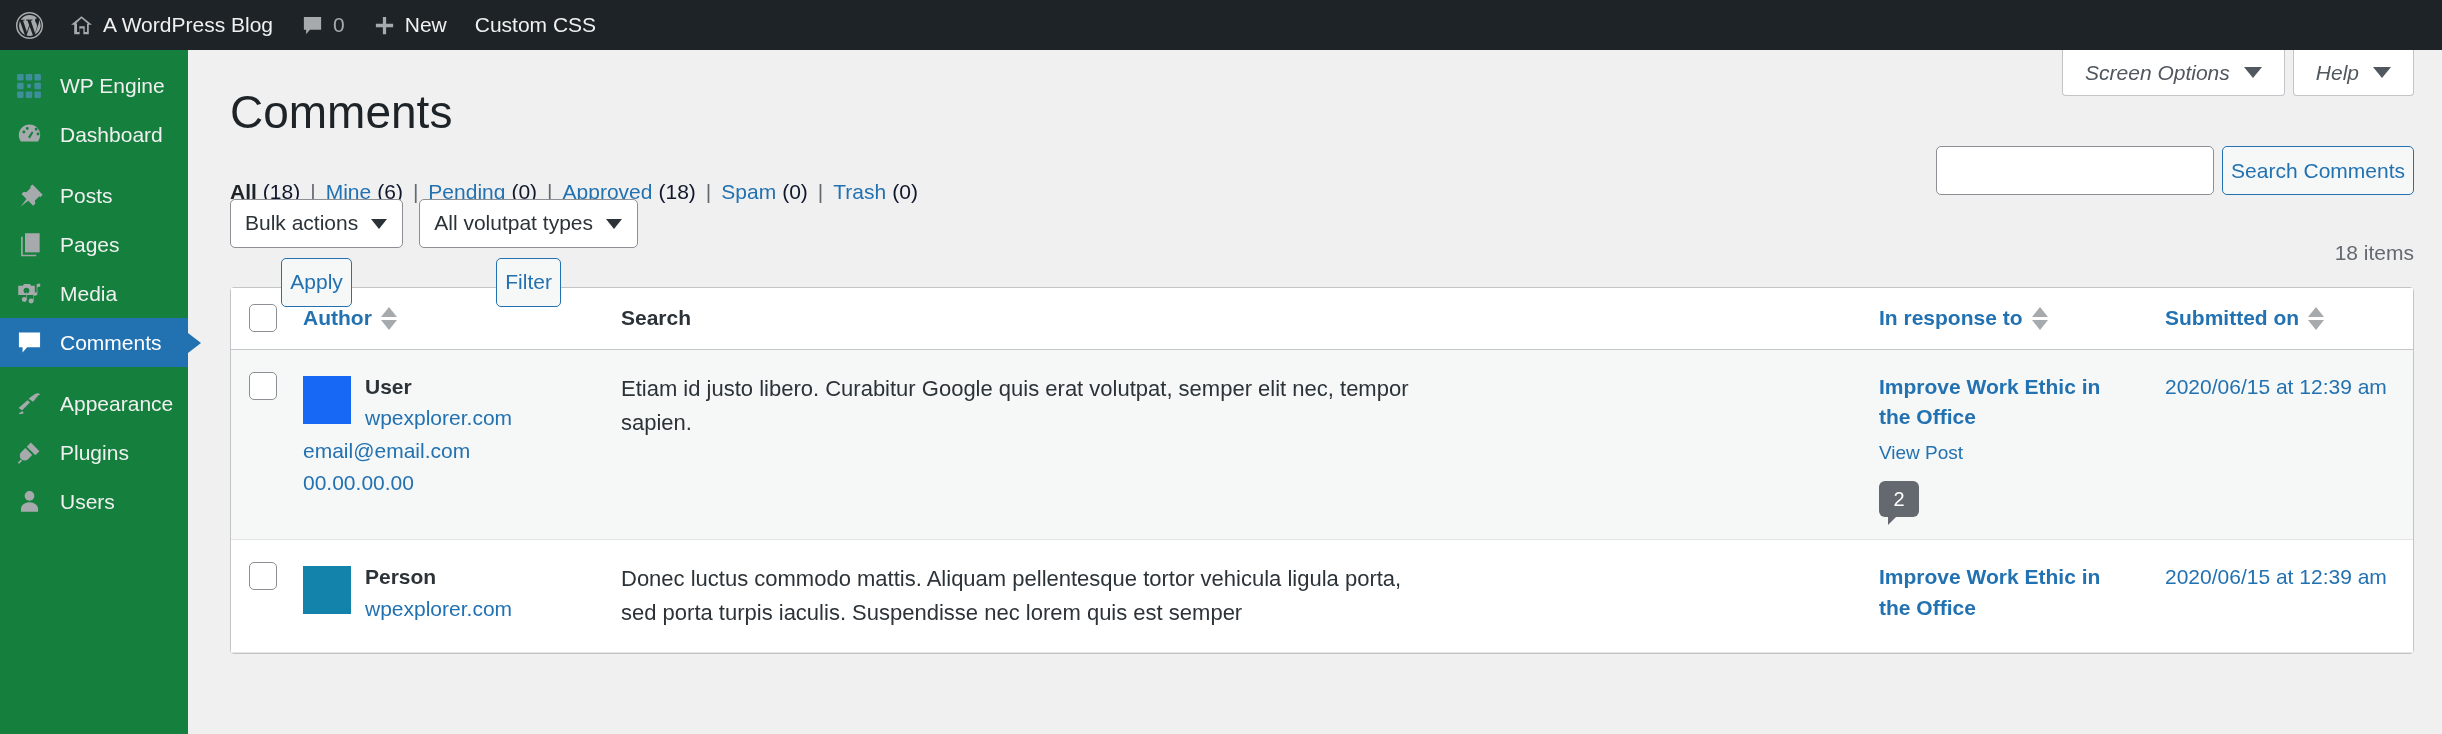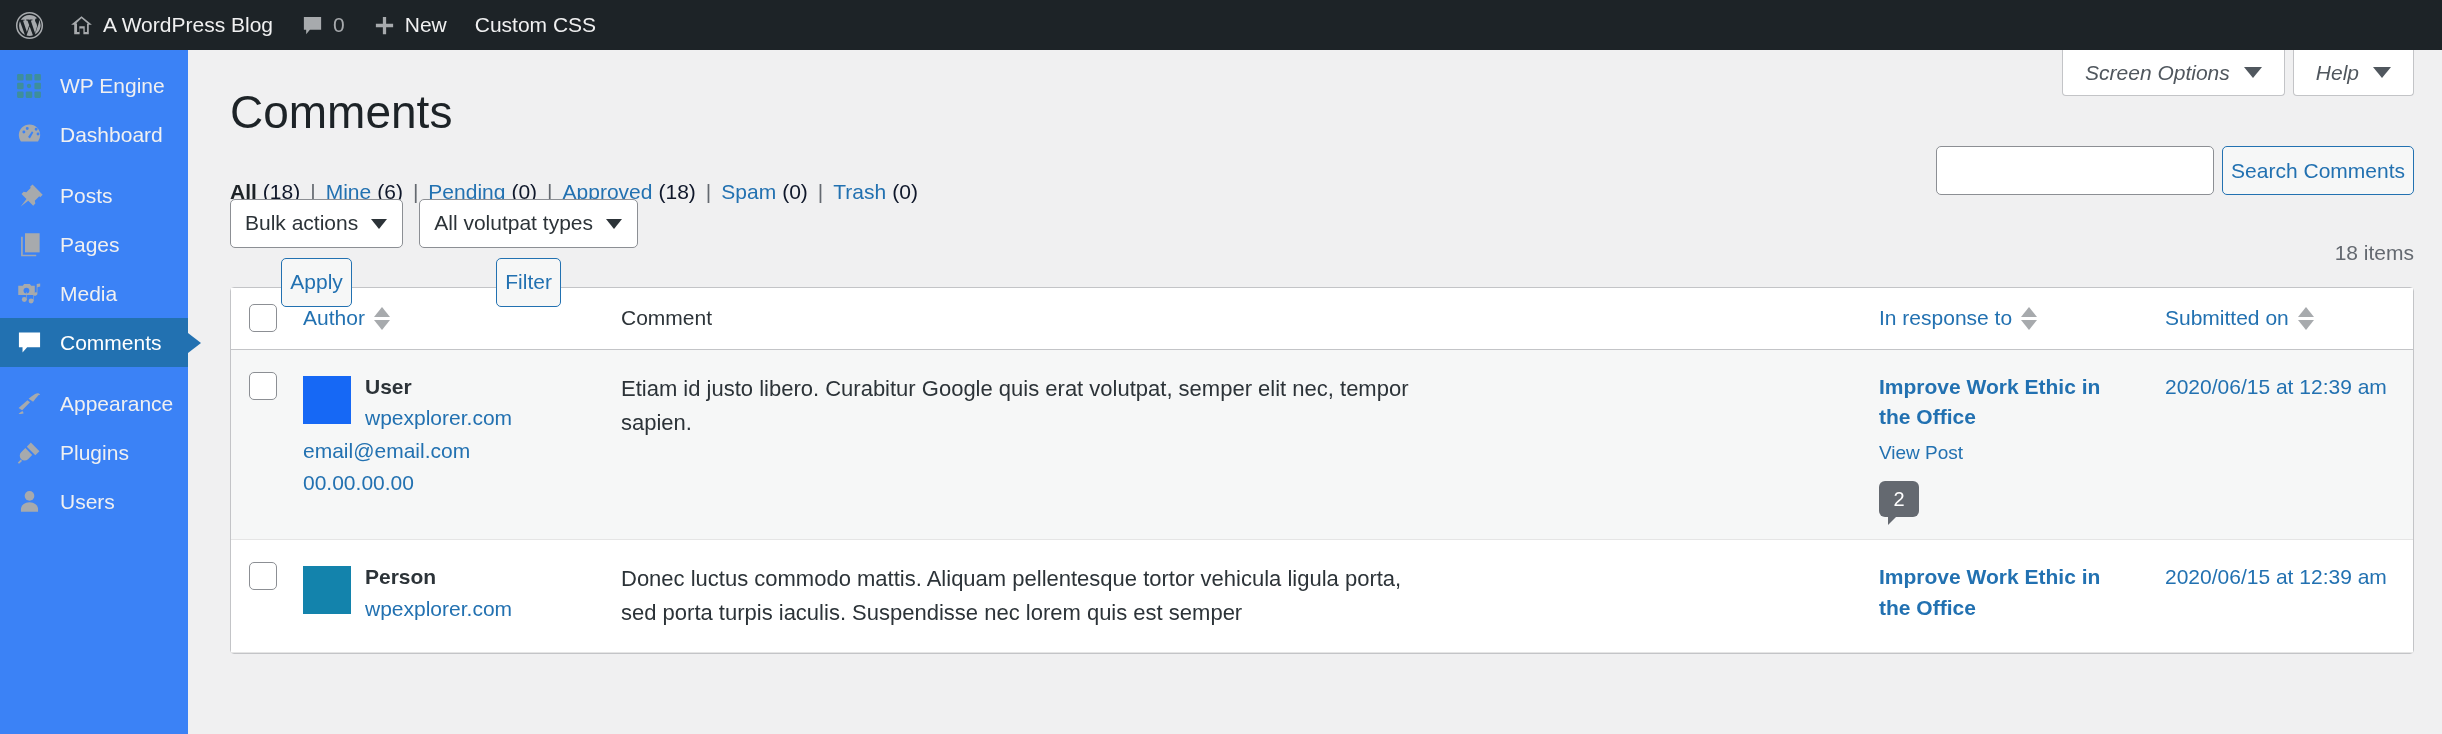--- a/index.html
+++ b/index.html
@@ -28,21 +28,21 @@
   .wp-logo-glyph { width: 31px; height: 31px; display:block; }
   .home-glyph { width: 25px; height: 25px; display:block; }
   .bubble-glyph { width: 23px; height: 23px; display:block; }
   .plus-glyph { width: 23px; height: 23px; display:block; }
   .ab-count { color: #a7aaad; font-size: 21px; }
 
   
   #adminmenu {
     position: absolute; top: 50px; left: 0;
     width: 188px; height: 684px;
-    background: #3b82f6;
+    background: #15803d;
     padding-top: 11px;
   }
   .menu-item {
     position: relative;
     display: flex; align-items: center;
     height: 49px; padding-left: 14px; gap: 16px;
     color: #f0f0f1;
     font-size: 21px;
     white-space: nowrap;
   }
@@ -192,21 +192,21 @@
     border-radius: 4px;
     margin-top: 8px;
     table-layout: fixed;
   }
   table.wp-list-table thead th {
     text-align: left;
     vertical-align: middle;
     height: 62px;
     padding: 0 14px;
     font-size: 21px;
-    font-weight: 400;
+    font-weight: 700;
     color: #2c3338;
     border-bottom: 1px solid #c3c4c7;
     background: #fff;
   }
   th.column-cb, td.column-cb { width: 58px; padding-left: 18px !important; }
   th.column-author, td.column-author { width: 318px; }
   th.column-comment, td.column-comment { width: auto; }
   th.column-response, td.column-response { width: 286px; }
   th.column-date, td.column-date { width: 262px; }
 
@@ -529,21 +529,21 @@
             <th class="column-author">
               <a href="#" class="sortable-link">
                 <span>Author</span>
                 <span class="sort-arrows">
                   <span class="sa-up"></span>
                     <span class="sa-down"></span>
                 </span>
               </a>
             </th>
             <th class="column-comment">
-              <span>Comment</span>
+              <span>Search</span>
             </th>
             <th class="column-response">
               <a href="#" class="sortable-link">
                 <span>In response to</span>
                 <span class="sort-arrows">
                   <span class="sa-up"></span>
                     <span class="sa-down"></span>
                 </span>
               </a>
             </th>

